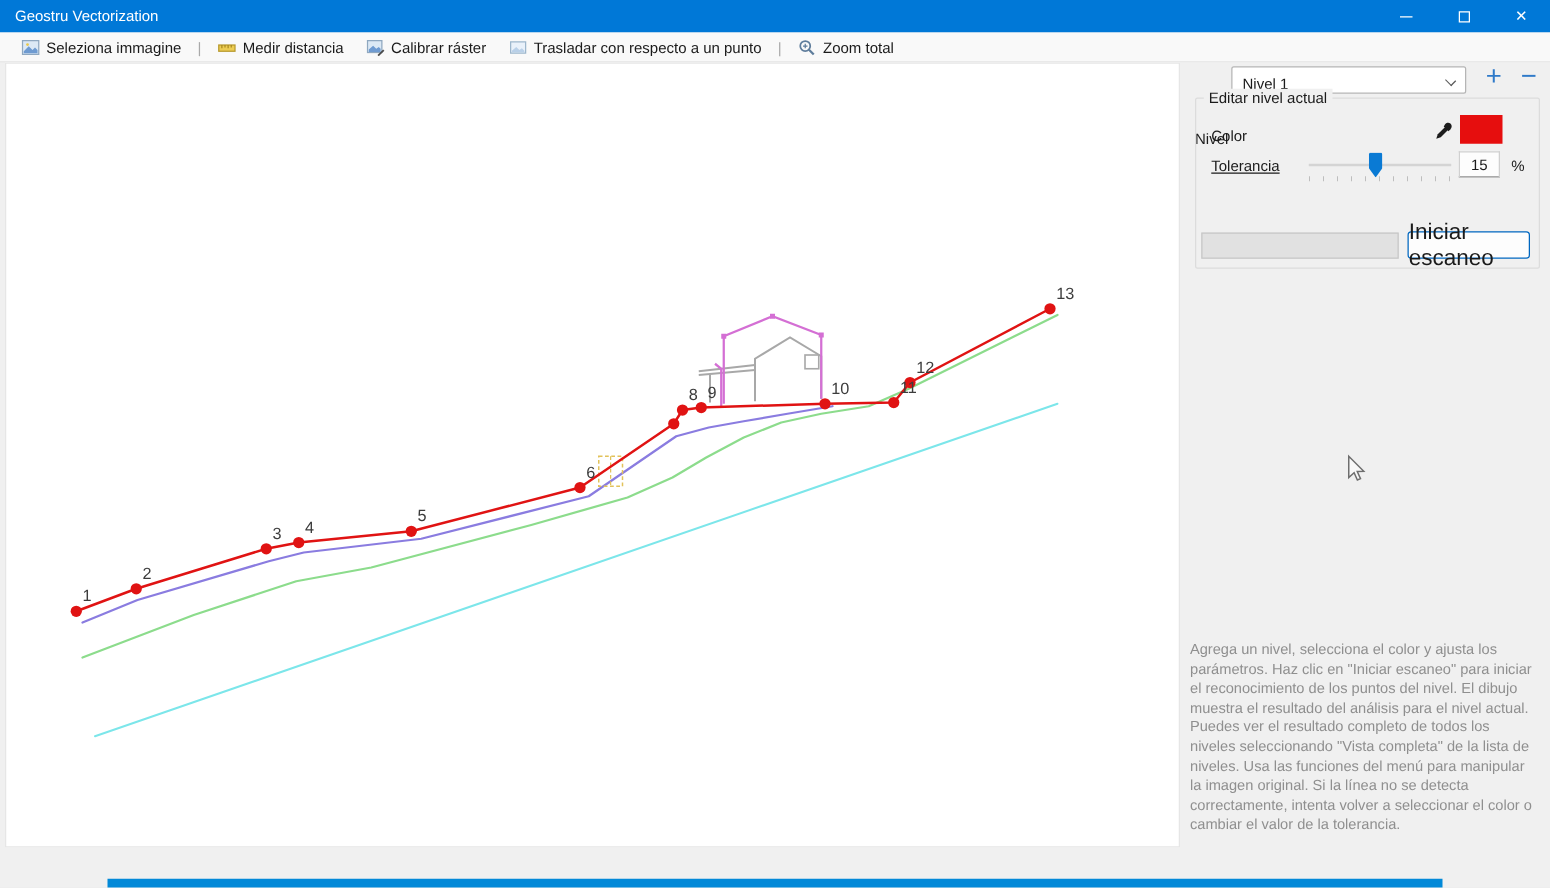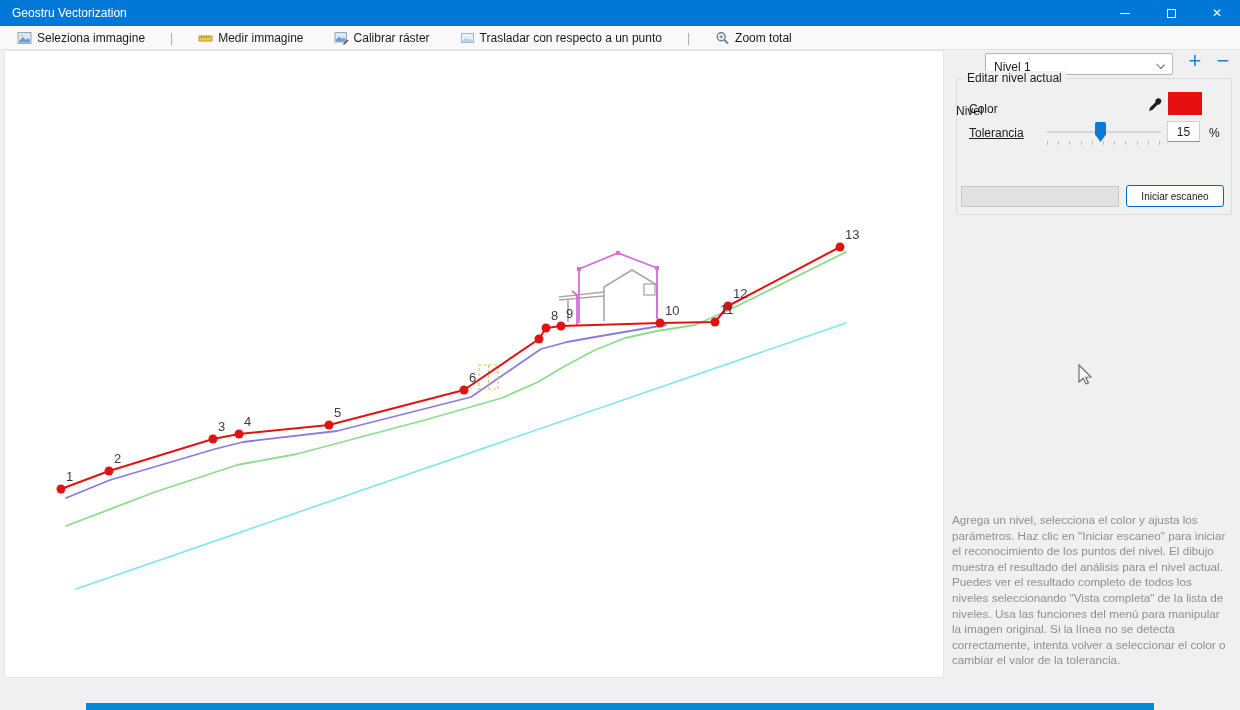--- a/index.html
+++ b/index.html
@@ -9,21 +9,21 @@
   
   .titlebar { position:absolute; left:0; top:0; width:100%; height:26px; background:#0078d7; display:flex; align-items:center; }
   .titlebar .title { color:#ffffff; font-size:12px; padding-left:12px; flex:1; }
   .win-controls { display:flex; height:100%; }
   .win-btn { width:46px; height:26px; display:flex; align-items:center; justify-content:center; color:#fff; cursor:pointer; }
   .glyph-min { width:10px; height:1px; background:#fff; display:block; }
   .glyph-max { width:9px; height:9px; border:1px solid #fff; display:block; }
   .glyph-close { font-size:12px; color:#fff; }
 
   
-  .toolbar { position:absolute; left:0; top:26px; width:100%; height:24px; background:#f9f9f9; border-bottom:1px solid #e3e3e3; display:flex; align-items:center; padding-left:8px;gap:12px; }
+  .toolbar { position:absolute; left:0; top:26px; width:100%; height:24px; background:#f9f9f9; border-bottom:1px solid #e3e3e3; display:flex; align-items:center; padding-left:8px; }
   .tb-item { display:flex; align-items:center; gap:5px; padding:2px 9px; font-size:12px; color:#1b1b1b; cursor:pointer; border-radius:2px; }
   .tb-sep { color:#a9a9a9; font-size:12px; padding:0 4px; }
   .tb-icon { width:15px; height:14px; display:inline-flex; }
 
   
   .main { position:absolute; left:0; top:50px; width:1240px; height:628px; }
   .canvas-wrap { position:absolute; left:4px; top:0; width:940px; height:628px; background:#ffffff; border:1px solid #e6e6e6; }
   .canvas-wrap svg { display:block; }
 
   
@@ -46,21 +46,21 @@
   .slider .ticks { position:absolute; left:2px; right:2px; top:22px; height:4px;
      background-image:repeating-linear-gradient(to right,#bdbdbd 0 1px,transparent 1px 11.2px); }
   .slider .thumb { position:absolute; left:50px; top:3px; width:11px; height:20px; background:#0a7ad4;
      clip-path:polygon(0 8%,8% 0,92% 0,100% 8%,100% 62%,50% 100%,0 62%); }
   .tol-value { position:absolute; left:210px; top:42px; width:33px; height:21px; background:#fdfdfd; border:1px solid #d0d0d0; border-bottom:1px solid #8f8f8f; font-size:12px; text-align:center; padding-top:3px; }
   .tol-unit { position:absolute; left:252px; top:47px; }
 
   .check-row { position:absolute; left:20px; top:115px; display:flex; align-items:center; gap:7px; cursor:pointer;margin-top:26px; }
   .checkbox { width:14px; height:14px; background:#fdfdfd; border:1px solid #737373; border-radius:2px; }
   .scan-input { position:absolute; left:17px; top:136px; width:158px; height:21px; background:#e1e1e1; border:1px solid #c6c6c6; }
-  .scan-btn { position:absolute; left:182px; top:135px; width:98px; height:22px; background:#fdfdfd; border:1px solid #0067c0; border-radius:3px; font-size:10px; display:flex; align-items:center; justify-content:center; cursor:pointer; }
+  .scan-btn { position:absolute; left:182px; top:135px; width:98px; height:22px; background:#fdfdfd; border:1px solid #0067c0; border-radius:3px; font-size:18px; display:flex; align-items:center; justify-content:center; cursor:pointer; }
   .help-text { position:absolute; left:8px; top:462px; width:276px; font-size:11.7px; line-height:15.6px; color:#8f8f8f; }
 
   
   .statusbar { position:absolute; left:0; top:678px; width:1240px; height:26px; background:#f0f0f0; }
   .coords { position:absolute; left:14px; top:8px; font-size:12px; color:#3c3c3c; }
   .btn { position:absolute; top:4px; height:21px; background:#fdfdfd; border:1px solid #d2d2d2; border-radius:3px; font-size:12px; display:flex; align-items:center; justify-content:center; cursor:pointer; }
   .btn-ok { left:1048px; width:88px; }
   .btn-cancel { left:1142px; width:90px; }
 
   .bottom-strip { position:absolute; left:86px; top:703px; width:1068px; height:7px; background:#0289d8; }
@@ -99,21 +99,21 @@
       <span>Seleziona immagine</span>
     </div>
     <span class="tb-sep">|</span>
     <div class="tb-item">
       <span class="tb-icon">
         <svg viewBox="0 0 15 14">
             <rect x="1" y="5" width="13" height="5" fill="#eccc53" stroke="#b89a2e"></rect>
             <path d="M3.5 5 V7.5 M6 5 V7 M8.5 5 V7.5 M11 5 V7" stroke="#a8881f" stroke-width="1"></path>
           </svg>
       </span>
-      <span>Medir immagine</span>
+      <span>Medir distancia</span>
     </div>
     <div class="tb-item">
       <span class="tb-icon">
         <svg viewBox="0 0 15 14">
             <rect x="1" y="1.5" width="11.5" height="9.5" fill="#dce9f5" stroke="#8fa8c0"></rect>
             <path d="M2 8.5 L5.5 5.5 L8 8 L10 6.5 L11.5 8 V10.5 H2 Z" fill="#6f9bd1"></path>
             <path d="M9 13 L13.5 8.5 L14.5 9.5 L10 14 Z" fill="#4a4a4a"></path>
           </svg>
       </span>
       <span>Calibrar ráster</span>

